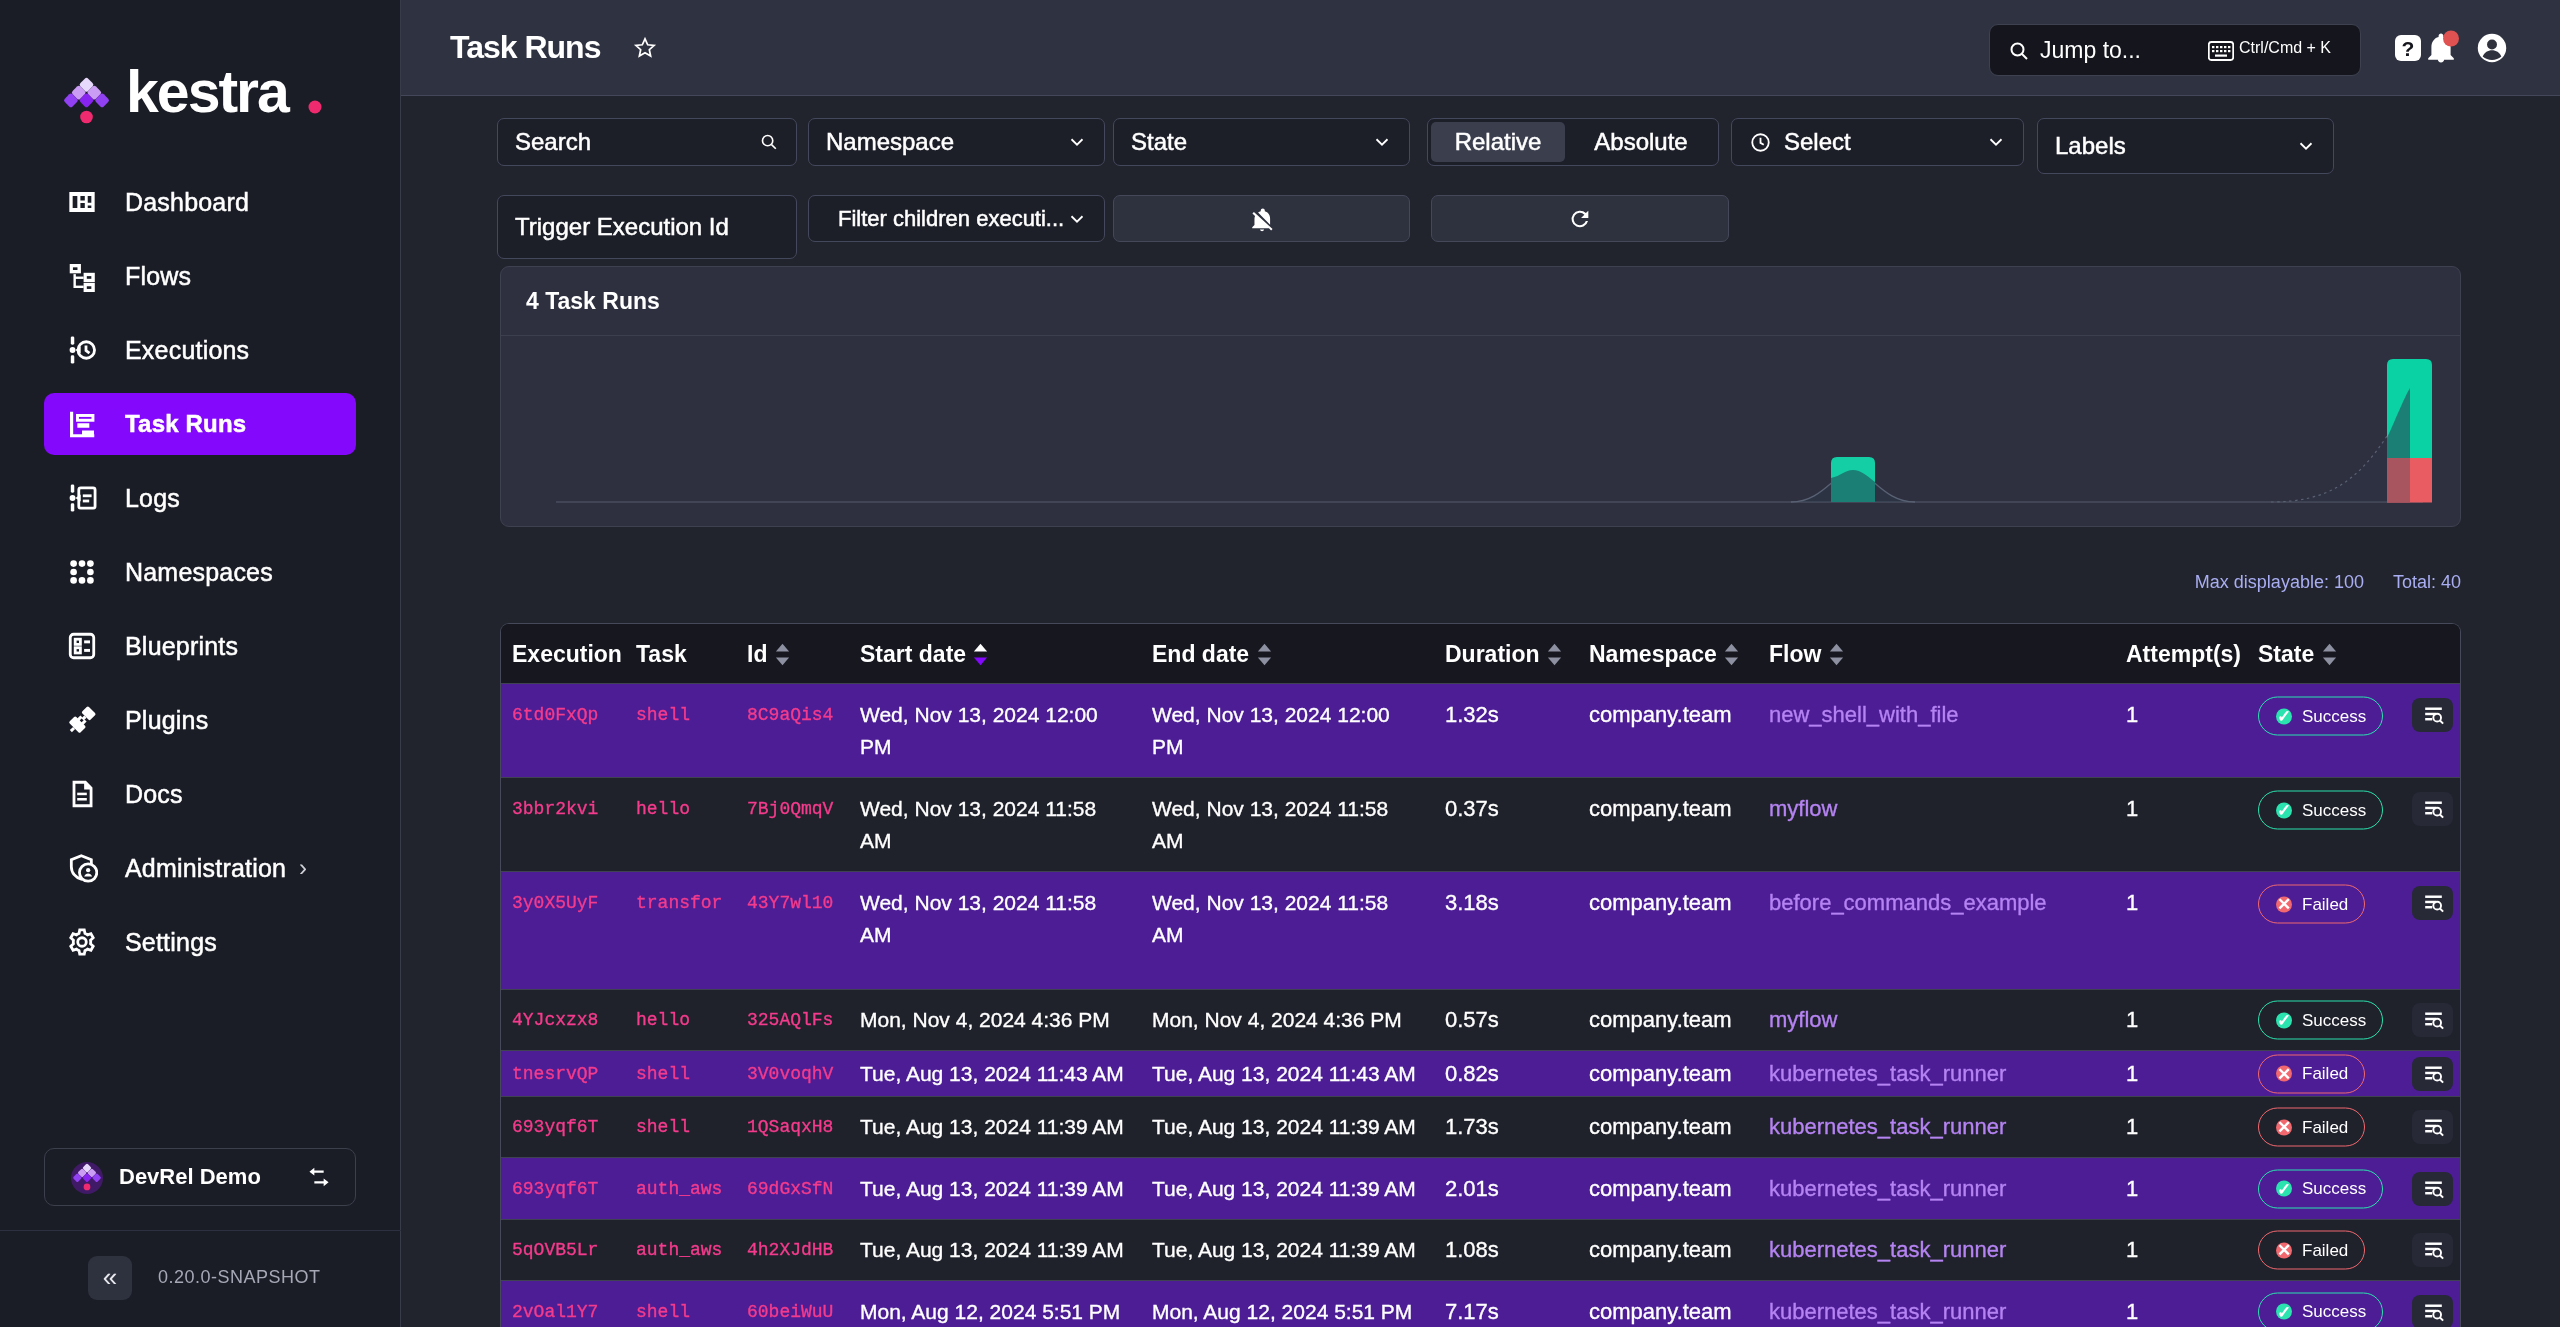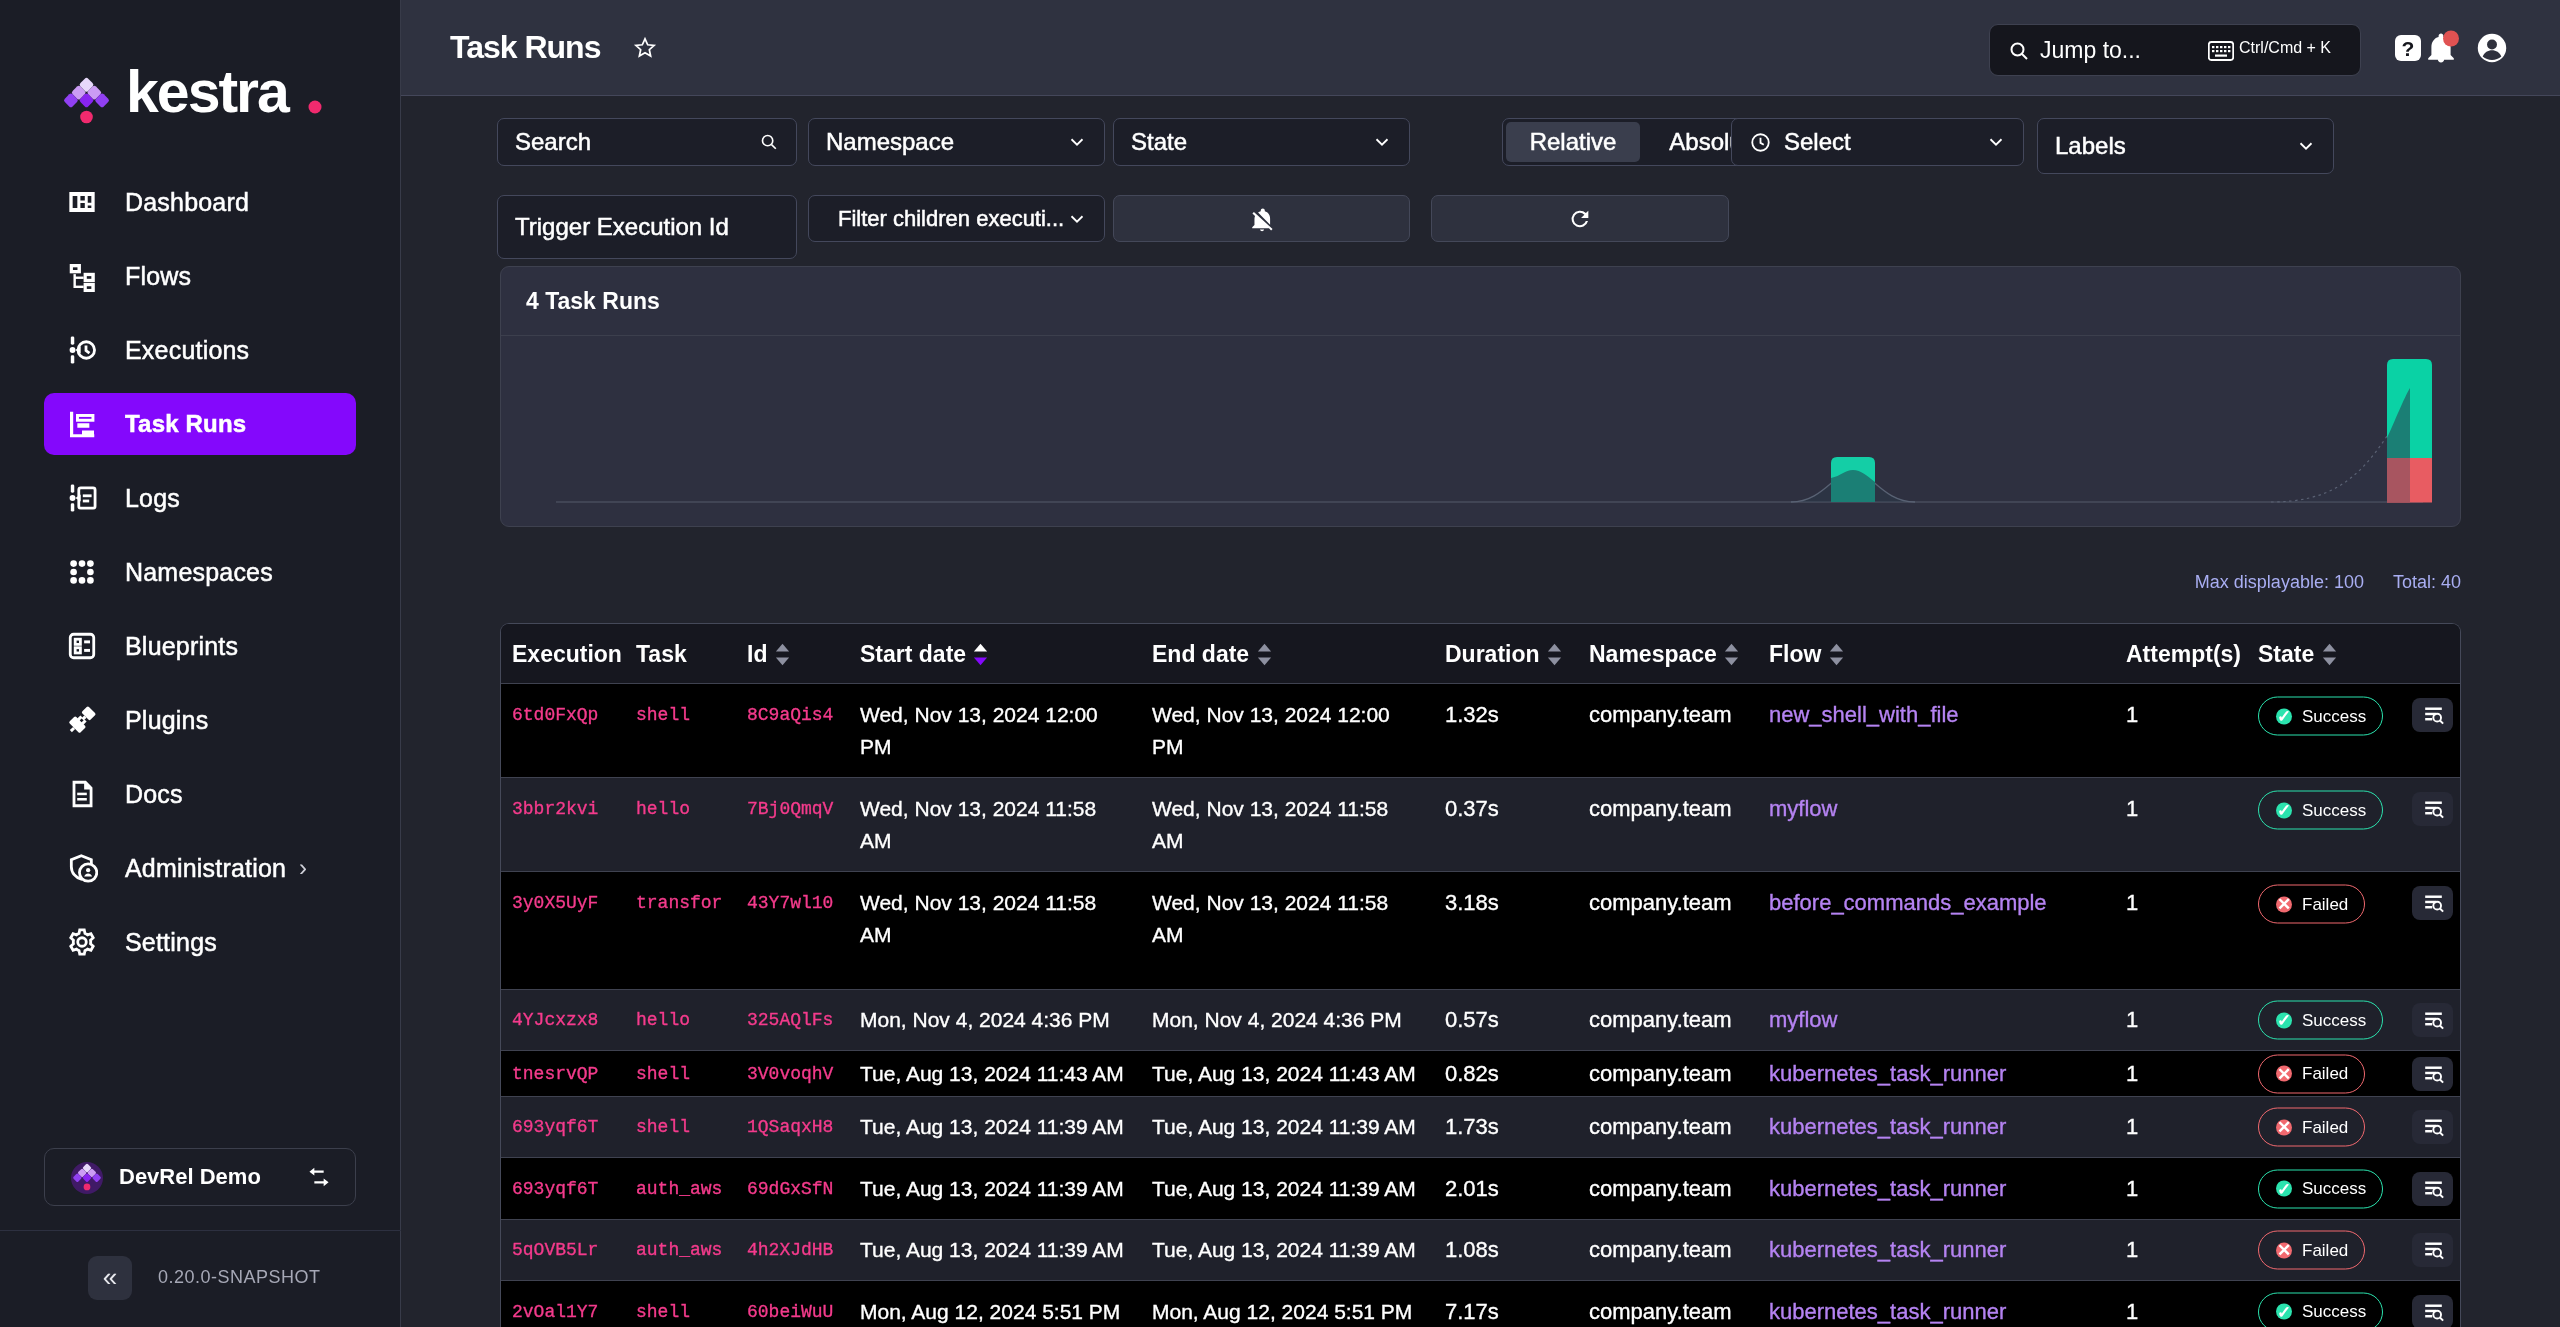--- a/index.html
+++ b/index.html
@@ -33,21 +33,21 @@
 #card { position:absolute; left:500px; top:266px; width:1961px; height:261px;
   background:#2e3040; border:1px solid #3e414f; border-radius:9px; }
 #cardhdr { position:absolute; left:0; top:0; width:100%; height:69px; border-bottom:1px solid #3c3f4d; }
 #cardhdr span { position:absolute; left:25px; top:50%; transform:translateY(-50%); color:#fff; font-weight:bold; font-size:23px; }
 
 
 #tbl { position:absolute; left:500px; top:623px; width:1961px; height:760px;
   border:1px solid #454959; border-radius:9px 9px 0 0; border-bottom:none; overflow:hidden; background:#16171f;}
 .thead { position:relative; height:59px; background:#16171f; }
 .row { position:relative; border-top:1px solid #3f4250; }
-.row.light { background:#000000;padding-left:7px; }
+.row.light { background:#4c1d95;padding-left:7px; }
 .row.dark  { background:#1f212b; }
 .c { position:absolute; color:#fff; font-size:22px; -webkit-text-stroke:0.35px currentColor; }
 .mono { font-family:"Liberation Mono", monospace; font-size:18px; color:#f43b8c; }
 .flow { color:#b583f2; }
 .hc { position:absolute; color:#fff; font-weight:bold; font-size:23px; top:50%; transform:translateY(-50%); white-space:nowrap; }
 .cE{left:11px;} .cT{left:135px;} .cI{left:246px;} .cS{left:359px; width:258px; font-size:21px;} .cN{left:651px; width:258px; font-size:21px;}
 .cD{left:944px;} .cNs{left:1088px;} .cF{left:1268px;} .cA{left:1625px;}
 .pill { position:absolute; left:1757px; top:50%; transform:translateY(-50%); height:39px; border-radius:20px;
   display:flex; align-items:center; padding:0 16px 0 17px; gap:10px; }
 .pill span { color:#fff; font-size:17px; }
@@ -128,21 +128,21 @@
     <svg class="chevd" viewBox="0 0 24 24">
         <path fill="none" stroke="#fff" stroke-width="2" d="M6 9 l6 6 6 -6"></path>
       </svg>
   </div>
   <div class="inp" style="left:1113px; top:118px; width:297px; height:48px;">
       <span class="lbl">State</span>
     <svg class="chevd" viewBox="0 0 24 24">
         <path fill="none" stroke="#fff" stroke-width="2" d="M6 9 l6 6 6 -6"></path>
       </svg>
   </div>
-  <div class="inp" style="left:1502px; top:118px; width:292px; height:48px; background:#1c1e28;">
+  <div class="inp" style="left:1427px; top:118px; width:292px; height:48px; background:#1c1e28;">
     <div class="abs" style="left:3px; top:3px; width:134px; height:40px; background:#3a3e4d; border-radius:5px; text-align:center; line-height:40px; font-size:24px; color:#fff; -webkit-text-stroke:0.5px #fff;">Relative</div>
     <div class="abs" style="left:140px; top:3px; width:146px; height:40px; text-align:center; line-height:40px; font-size:24px; color:#fff; -webkit-text-stroke:0.5px #fff;">Absolute</div>
   </div>
   <div class="inp" style="left:1731px; top:118px; width:293px; height:48px;">
     <svg class="abs" style="left:17px; top:12px;" width="23" height="23" viewBox="0 0 24 24">
         <g fill="none" stroke="#fff" stroke-width="1.9">
           <circle cx="12" cy="12" r="8.6"></circle>
           <path d="M12 7 v5.4 l3.4 2"></path>
         </g>
       </svg>

